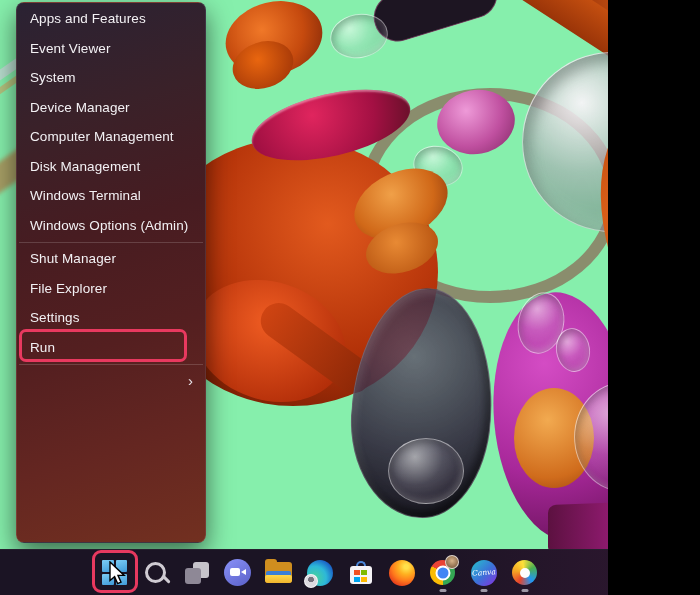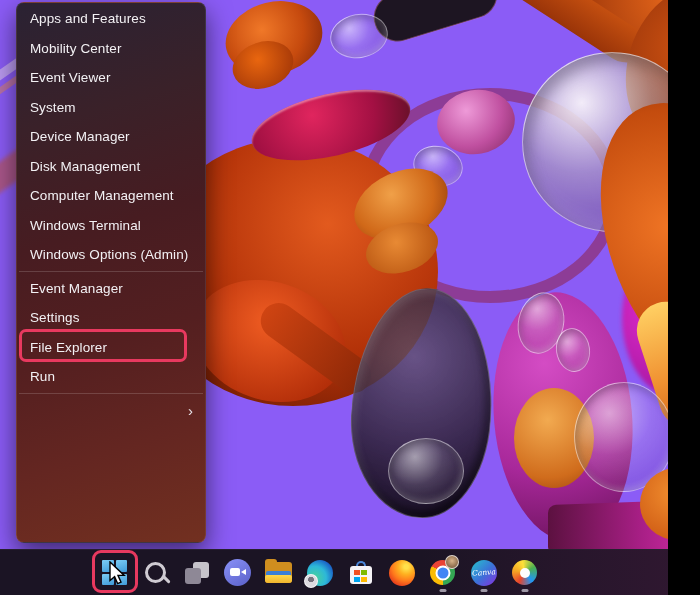--- a/index.html
+++ b/index.html
@@ -1,19 +1,19 @@
 <!DOCTYPE html>
 <html style="--annotation: #e8395f; --menu-text: #f3f1f4; --taskbar-bg: #1b1424;"><head>
 <meta charset="utf-8">
 <style>
   html,body{margin:0;padding:0;background:#000;}
   #screen{
-    position:relative;width:668px;height:595px;overflow:hidden;
+    position:relative;width:608px;height:595px;overflow:hidden;
     font-family:"Liberation Sans","DejaVu Sans",sans-serif;
-    background:#8b5cf6;
+    background:#86efac;
   }
   
   #wallpaper{position:absolute;inset:0;overflow:hidden;}
   .blob{position:absolute;border-radius:50%;display:block;}
   .glass{
     background:radial-gradient(circle at 35% 28%, rgba(255,255,255,.55), rgba(205,195,215,.20) 42%, rgba(120,100,130,.14) 70%, rgba(60,40,70,.18));
     border:1px solid rgba(255,255,255,.45);
     box-shadow:inset -2px -3px 6px rgba(255,255,255,.22), inset 2px 3px 8px rgba(0,0,0,.28);
   }
   .b1{left:-32px;top:58px;width:100px;height:9px;transform:rotate(-35deg);border-radius:5px;background:rgba(225,205,235,.55);}
@@ -154,34 +154,33 @@
     <i class="blob b20"></i>
     <i class="blob b21 glass"></i>
     <i class="blob b22 glass"></i>
     <i class="blob b23 glass"></i>
     <i class="blob b31"></i>
     <i class="blob b32"></i>
   </div>
 
   <div id="winx-menu">
     <div class="menu-item">Apps and Features</div>
-    <div class="menu-item">Mobility Center</div>
     <div class="menu-item">Event Viewer</div>
     <div class="menu-item">System</div>
     <div class="menu-item">Device Manager</div>
+    <div class="menu-item">Computer Management</div>
     <div class="menu-item">Disk Management</div>
-    <div class="menu-item">Computer Management</div>
     <div class="menu-item">Windows Terminal</div>
     <div class="menu-item">Windows Options (Admin)</div>
     <div class="menu-sep">
         <i></i>
       </div>
-    <div class="menu-item">Event Manager</div>
+    <div class="menu-item">Shut Manager</div>
+    <div class="menu-item">File Explorer</div>
     <div class="menu-item">Settings</div>
-    <div class="menu-item">File Explorer</div>
     <div class="menu-item">Run</div>
     <div class="menu-sep">
         <i></i>
       </div>
     <div class="menu-item">
       <span class="chevron">›</span>
     </div>
   </div>
 
   <div class="annotation" id="anno-taskmgr"></div>

